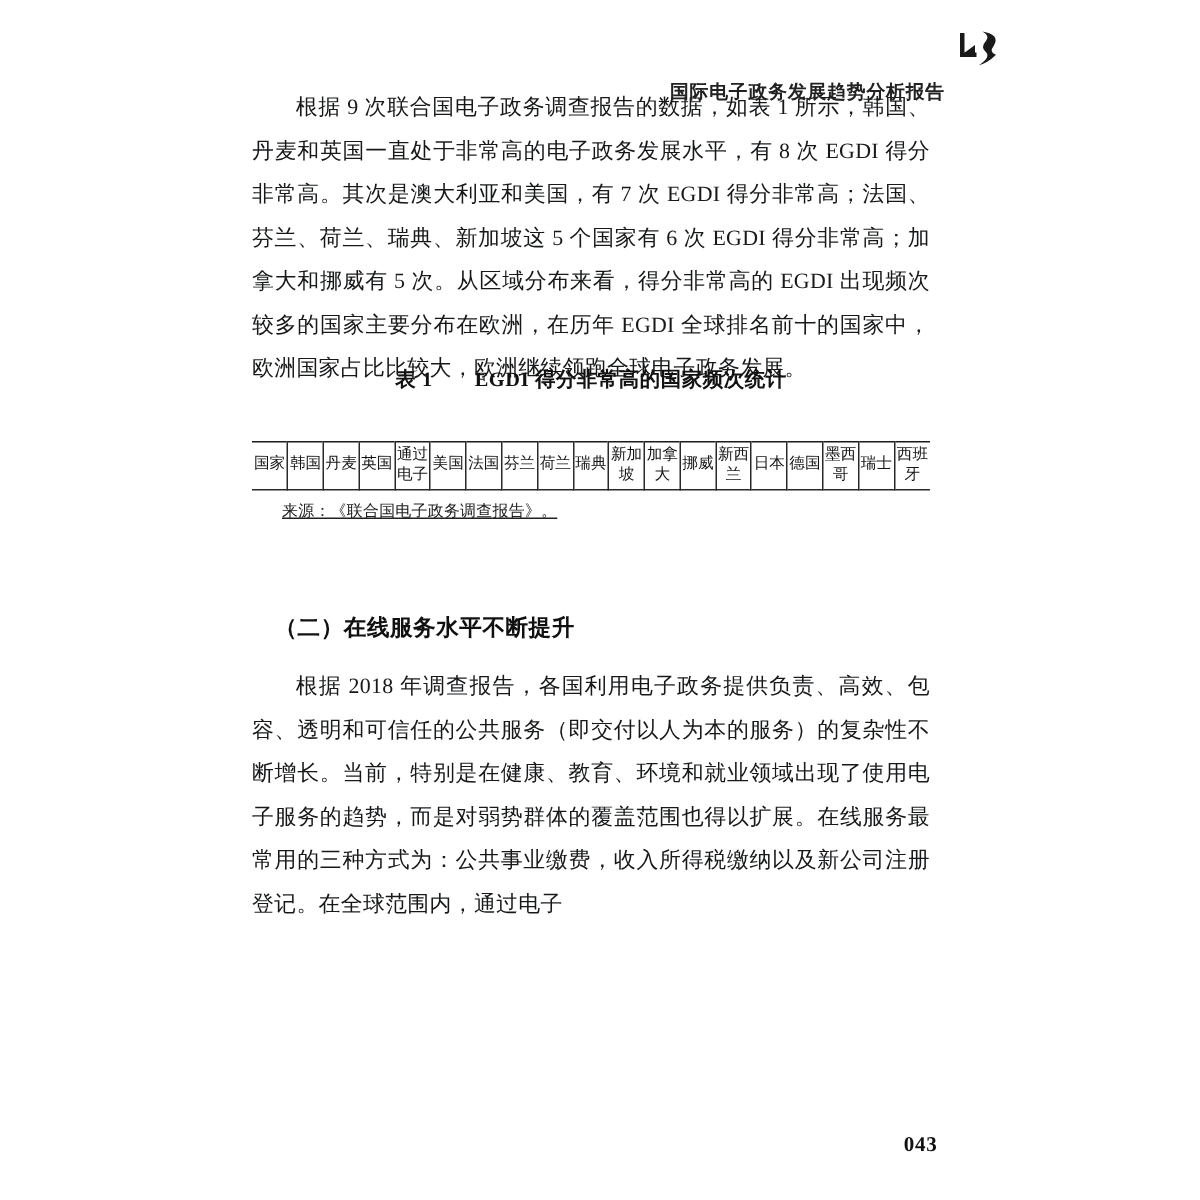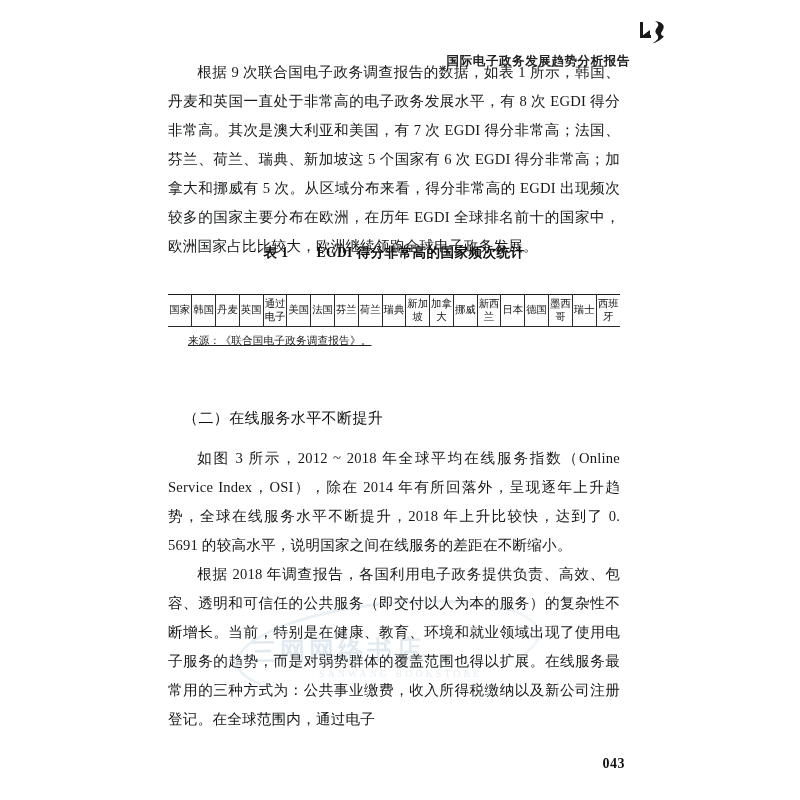--- a/index.html
+++ b/index.html
@@ -179,21 +179,21 @@
     margin-left: 20px;
     font-size: 10.6px;
     letter-spacing: 0.2px;
     color: #202020;
     text-decoration: underline;
   }
 
   
   .section-heading {
     font-size: 15px;
-    font-weight: 400;
+    font-weight: 700;
     letter-spacing: 0.4px;
     text-indent: 1em;
     color: #101010;
     margin: 0;
   }
 
   
   .folio {
     position: absolute;
     right: 175px;
@@ -204,25 +204,20 @@
     color: #111;
     z-index: 3;
     text-align: center;
   }
 </style>
 </head>
 <body>
 
 <div class="page">
 
-  <div class="watermark">
-    <div class="wm-arc"></div>
-    <div class="wm-text">三网网络书店</div>
-    <div class="wm-sub">SANWANG BOOKSTORE</div>
-  </div>
 
   <div class="running-head">
     <span class="running-head-title">国际电子政务发展趋势分析报告</span>
   </div>
   <div class="head-mark">
     <svg width="34" height="30" viewBox="0 0 34 30" xmlns="http://www.w3.org/2000/svg">
       <path d="M2 4 L2 20 L13 20 L13 17 L5 17 L5 4 Z" fill="#1a1a1a"></path>
       <path d="M4.5 17.5 L12 17.5 L12 12 Z" fill="#1a1a1a"></path>
       <path d="M17 3 Q29 5 24.5 12.5 Q21 17 26 18.5 Q20.5 24 14.5 25.5 Q23 20 19 16.5 Q15.5 13.5 19.5 9 Q22 6 17 3 Z" fill="#1a1a1a"></path>
     </svg>
@@ -295,19 +290,18 @@
           </tr>
       </tbody>
     </table>
     <div class="source-note">来源：《联合国电子政务调查报告》。</div>
   </div>
 
   <div class="content" style="top:383px;">
     <div class="gap-lg"></div>
     <h2 class="section-heading">（二）在线服务水平不断提升</h2>
     <div class="gap-md"></div>
-    <p class="para">如图 3 所示，2012 ~ 2018 年全球平均在线服务指数（Online Service Index，OSI），除在 2014 年有所回落外，呈现逐年上升趋势，全球在线服务水平不断提升，2018 年上升比较快，达到了 0. 5691 的较高水平，说明国家之间在线服务的差距在不断缩小。</p>
     <p class="para">根据 2018 年调查报告，各国利用电子政务提供负责、高效、包容、透明和可信任的公共服务（即交付以人为本的服务）的复杂性不断增长。当前，特别是在健康、教育、环境和就业领域出现了使用电子服务的趋势，而是对弱势群体的覆盖范围也得以扩展。在线服务最常用的三种方式为：公共事业缴费，收入所得税缴纳以及新公司注册登记。在全球范围内，通过电子</p>
   </div>
 
   <div class="folio">043</div>
 
 </div>
 
 </body></html>

